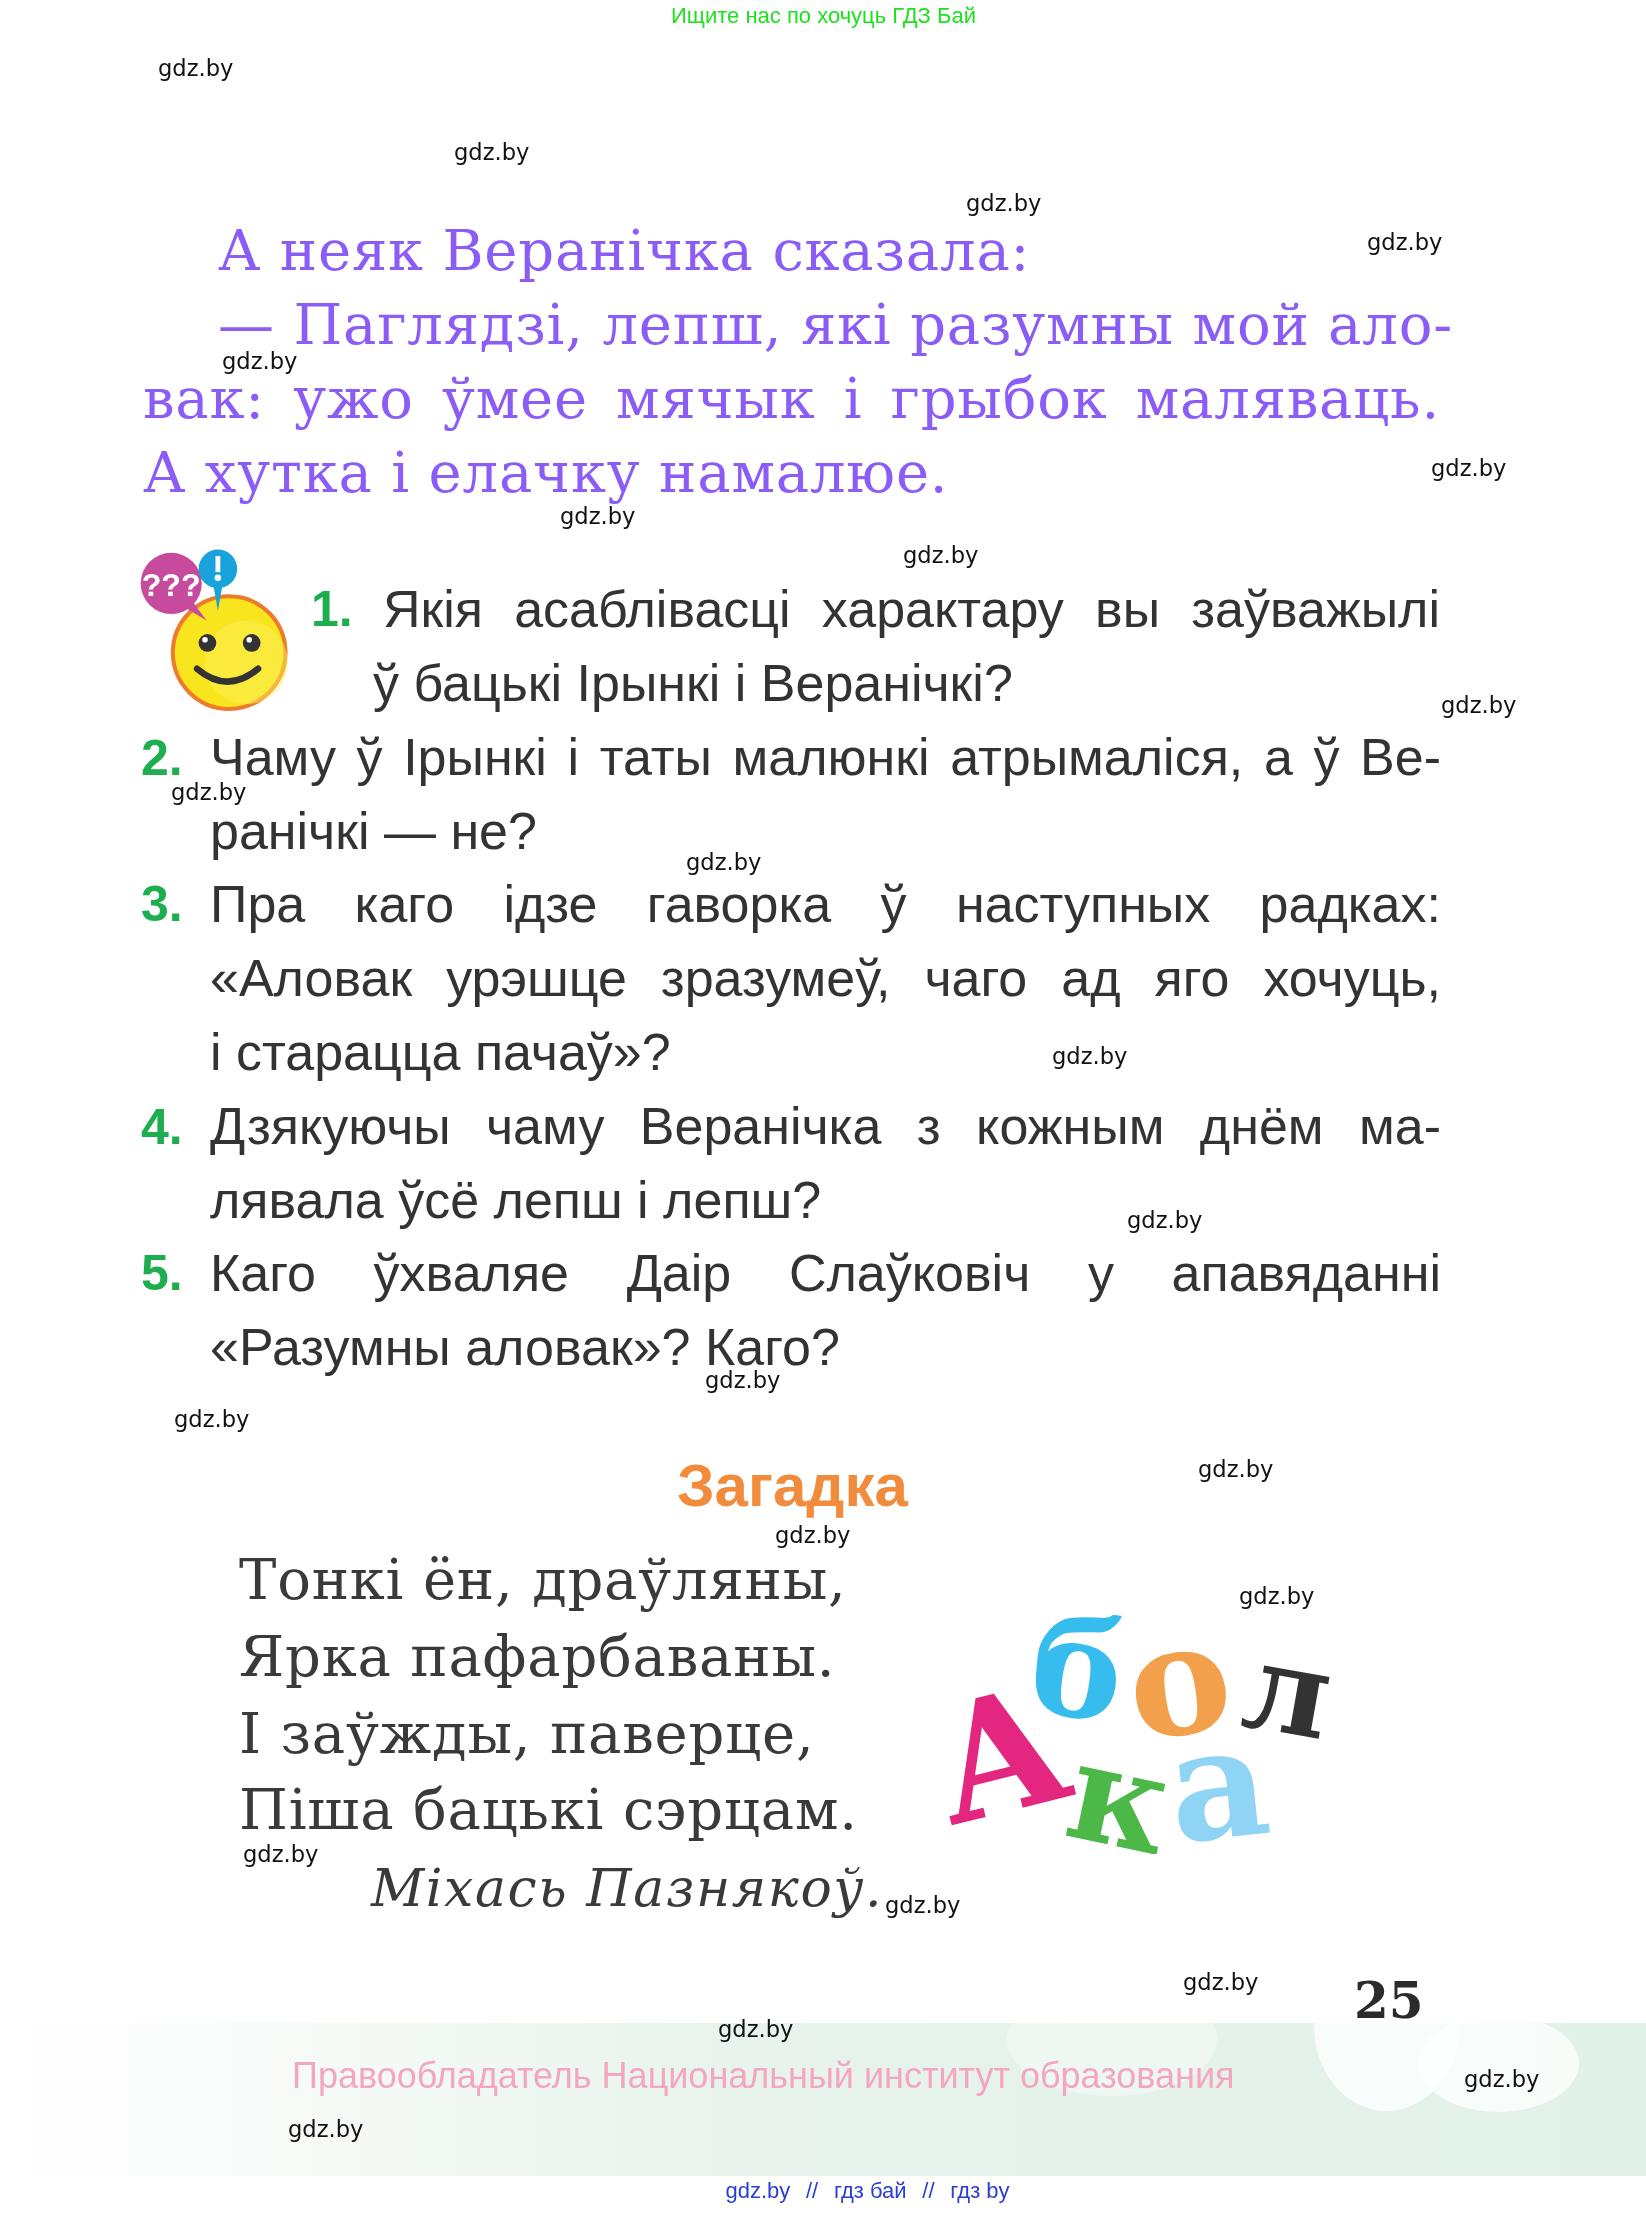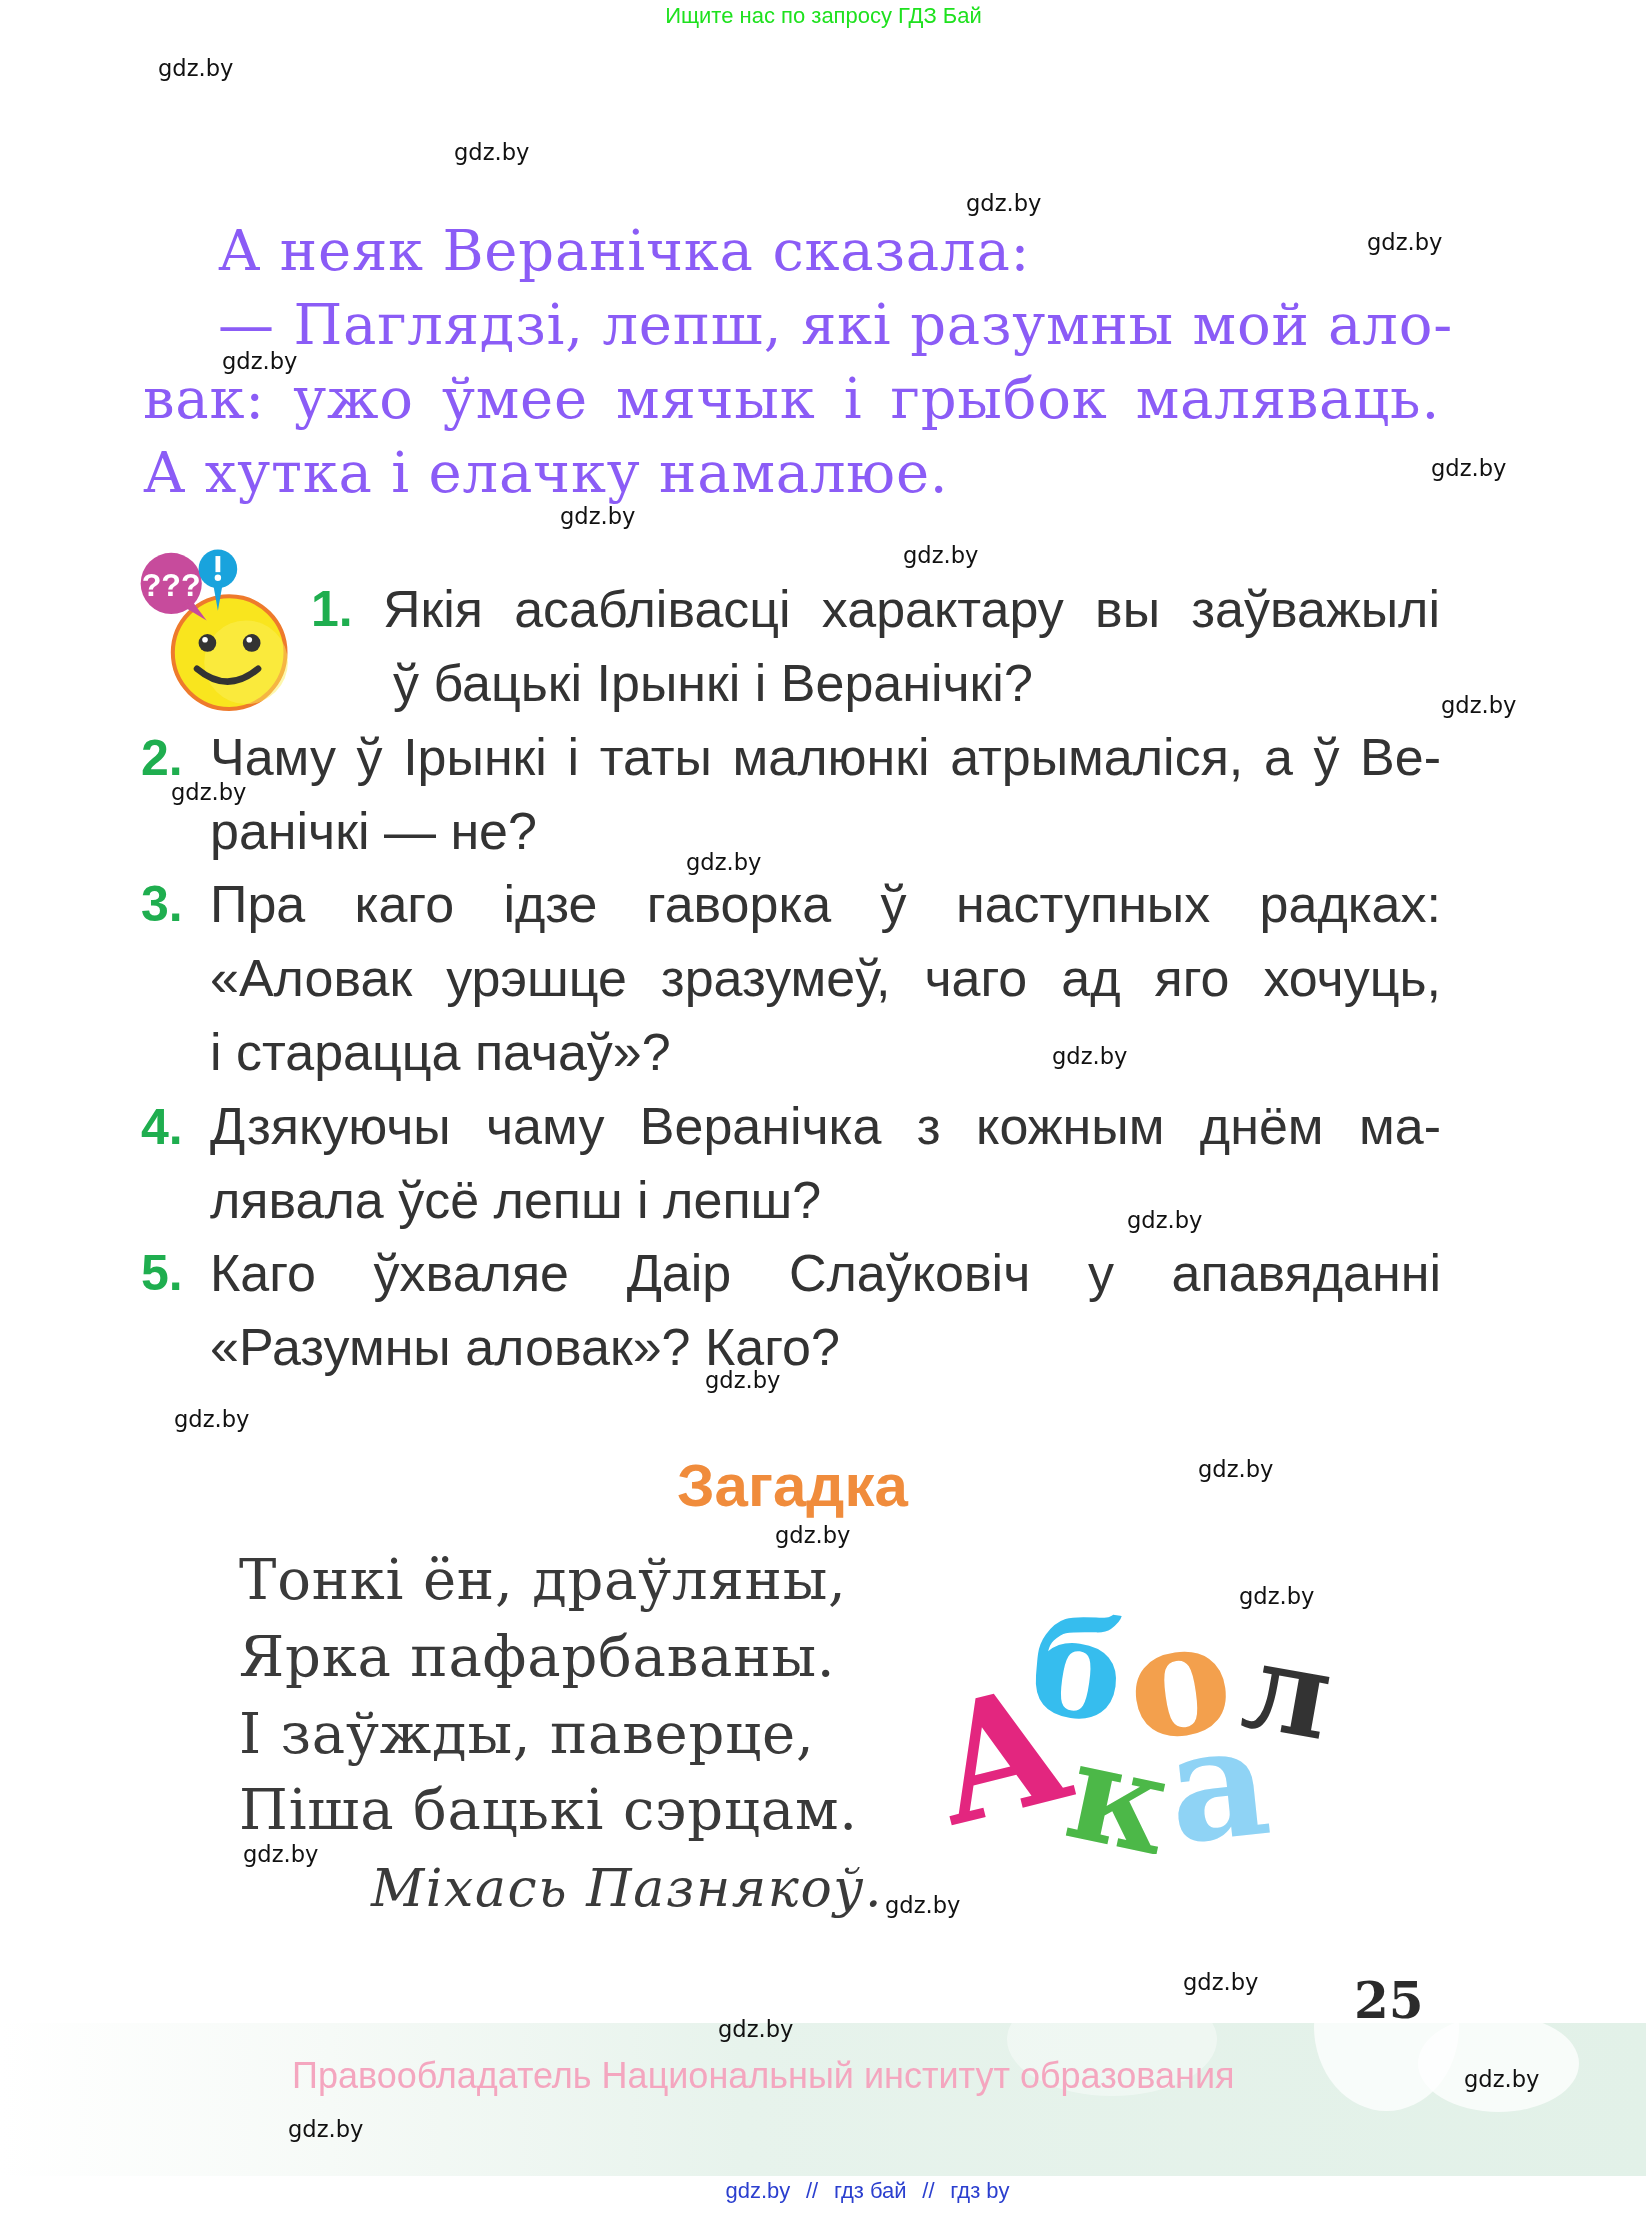--- a/index.html
+++ b/index.html
@@ -55,21 +55,21 @@
   }
   .bottom-links {
     left: 0; top: 2178px; width: 1647px; text-align: center;
     font-family: "Liberation Sans", sans-serif; font-size: 22px; color: #2b3fcf; margin-left: 44px;
   }
   .bottom-links span { margin: 0 4.8px; }
 </style>
 </head>
 <body>
 
-<div class="abs banner">Ищите нас по запросу ГДЗ Бай</div>
+<div class="abs banner">Ищите нас по хочуць ГДЗ Бай</div>
 
 <div class="abs story">
   <div class="serif-line" style="left:218px; top:0px;">А неяк Веранічка сказала:</div>
   <div class="serif-line" style="left:218px; top:74px; width:1223px;">— Паглядзі, лепш, які разумны мой ало-</div>
   <div class="serif-line justify" style="left:143px; top:148px; width:1297px;">вак: ужо ўмее мячык і грыбок маляваць.</div>
   <div class="serif-line" style="left:143px; top:222px;">А хутка і елачку намалюе.</div>
 </div>
 
 <div class="abs" style="left:139px; top:548px; width:161px; height:169px;">
   <svg width="161" height="169" viewBox="0 0 200 210">
@@ -87,21 +87,21 @@
     <path d="M92 44 L98 78 L104 44 Z" fill="#19a3dd"></path>
     <rect x="95" y="10" width="6" height="20" fill="#fff"></rect>
     <circle cx="98" cy="37" r="4" fill="#fff"></circle>
   </svg>
 </div>
 
 <div class="abs" style="left:0; top:0;">
 
   <div class="q-num" style="left:311px; top:580px;">1.</div>
   <div class="q-line justify" style="left:383px; top:579px; width:1057px;">Якія асаблівасці характару вы заўважылі</div>
-  <div class="q-line" style="left:393px; top:653px;">ў бацькі Ірынкі і Веранічкі?</div>
+  <div class="q-line" style="left:373px; top:653px;">ў бацькі Ірынкі і Веранічкі?</div>
 
   <div class="q-num" style="left:141px; top:729px;">2.</div>
   <div class="q-line justify" style="left:210px; top:727px; width:1231px;">Чаму ў Ірынкі і таты малюнкі атрымаліся, а ў Ве-</div>
   <div class="q-line" style="left:210px; top:801px;">ранічкі — не?</div>
 
   <div class="q-num" style="left:141px; top:875px;">3.</div>
   <div class="q-line justify" style="left:210px; top:874px; width:1231px;">Пра каго ідзе гаворка ў наступных радках:</div>
   <div class="q-line justify" style="left:210px; top:948px; width:1231px;">«Аловак урэшце зразумеў, чаго ад яго хочуць,</div>
   <div class="q-line" style="left:210px; top:1022px;text-align:right;">і старацца пачаў»?</div>
 

